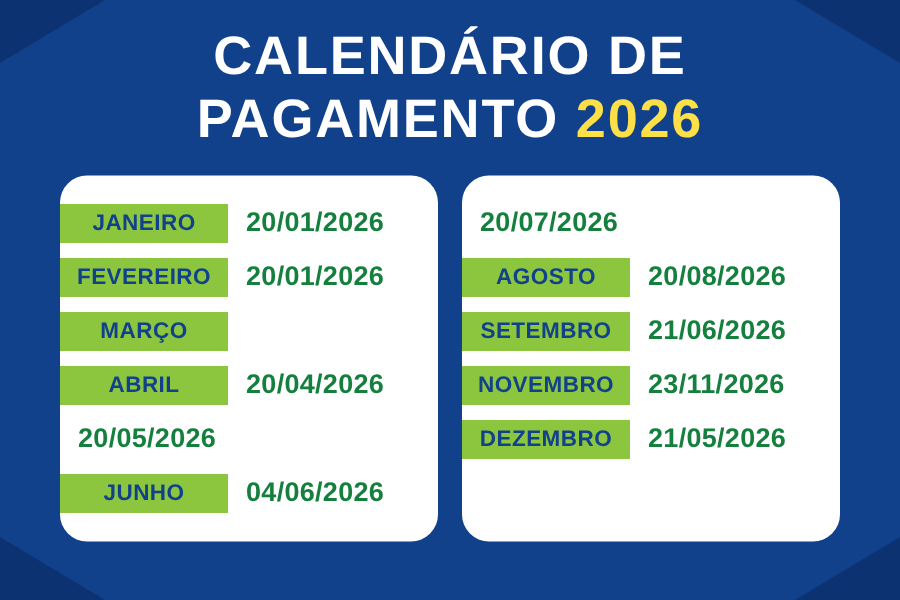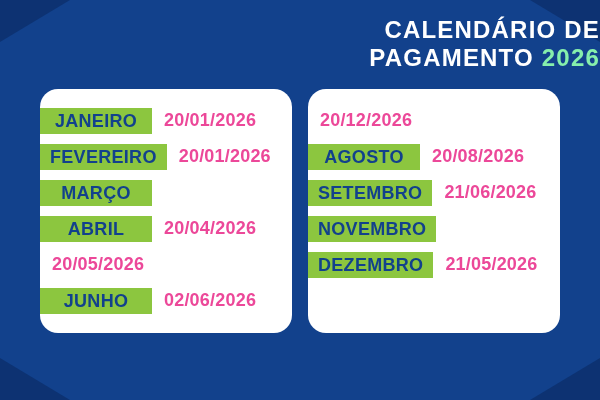--- a/index.html
+++ b/index.html
@@ -42,29 +42,28 @@
     clip-path: polygon(100% 100%, 100% 0, 0 100%);
   }
 
   .title-block {
     position: relative;
     text-align: center;
     padding-top: 16px;
   }
   .title-line {
     color: #ffffff;
-    font-size: 24px;
+    font-size: 36px;
     font-weight: bold;
     letter-spacing: 1.2px;
     line-height: 1.18;
     text-transform: uppercase;
-    text-align: right;
   }
   .title-line .year {
-    color: #86efac;
+    color: #fde047;
   }
 
   .panels {
     position: relative;
     display: flex;
     justify-content: center;
     gap: 16px;
     margin-top: 16px;
   }
   .panel {
@@ -76,33 +75,33 @@
   }
   .row {
     display: flex;
     align-items: center;
     height: 36px;
   }
   .month {
     background: #8cc63f;
     color: #12418c;
     font-weight: bold;
-    font-size: 18px;
+    font-size: 15px;
     letter-spacing: 0.3px;
     height: 26px;
     line-height: 26px;
     text-align: center;
     min-width: 112px;
     padding: 0 10px;
     box-sizing: border-box;
     text-transform: uppercase;
     white-space: nowrap;
   }
   .date {
-    color: #ec4899;
+    color: #15803d;
     font-weight: bold;
     font-size: 18px;
     letter-spacing: 0.2px;
     margin-left: 12px;
     white-space: nowrap;
   }
 </style>
 </head>
 <body>
 
@@ -135,38 +134,39 @@
     </div>
     <div class="row">
       <span class="month">ABRIL</span>
       <span class="date">20/04/2026</span>
     </div>
     <div class="row">
       <span class="date">20/05/2026</span>
     </div>
     <div class="row">
       <span class="month">JUNHO</span>
-      <span class="date">02/06/2026</span>
+      <span class="date">04/06/2026</span>
     </div>
   </div>
 
   <div class="panel">
     <div class="row">
-      <span class="date">20/12/2026</span>
+      <span class="date">20/07/2026</span>
     </div>
     <div class="row">
       <span class="month">AGOSTO</span>
       <span class="date">20/08/2026</span>
     </div>
     <div class="row">
       <span class="month">SETEMBRO</span>
       <span class="date">21/06/2026</span>
     </div>
     <div class="row">
       <span class="month">NOVEMBRO</span>
+      <span class="date">23/11/2026</span>
     </div>
     <div class="row">
       <span class="month">DEZEMBRO</span>
       <span class="date">21/05/2026</span>
     </div>
   </div>
 
 </div>
 
 </body></html>

